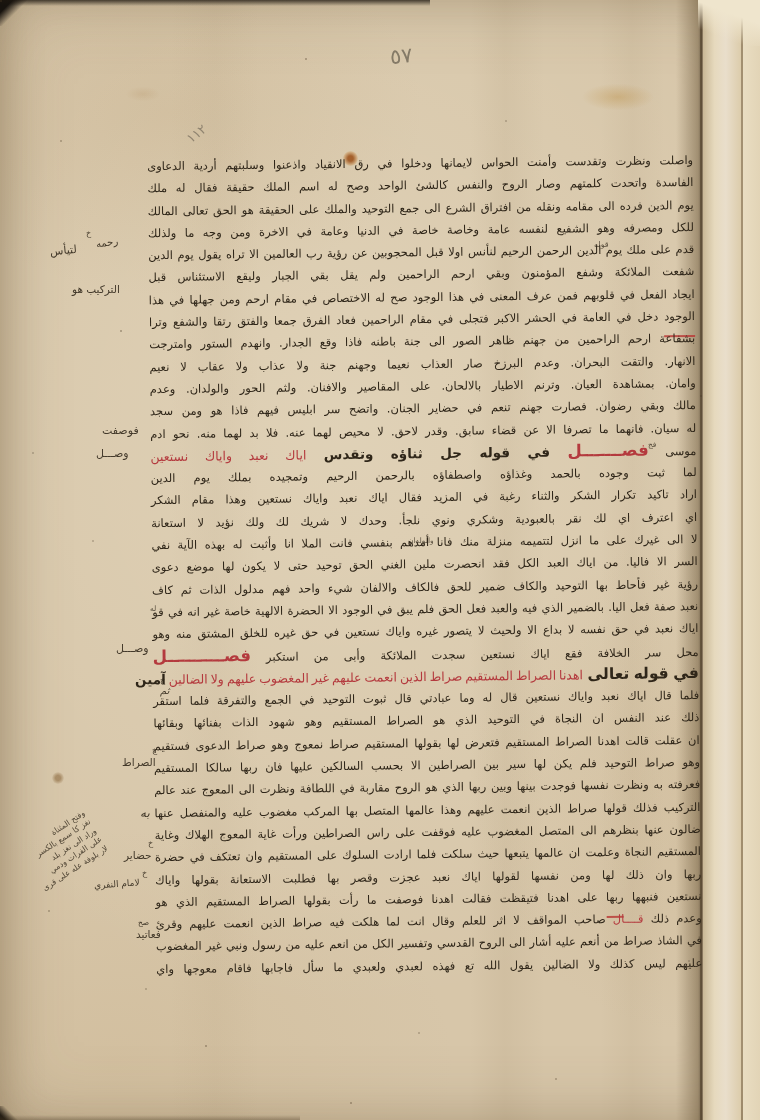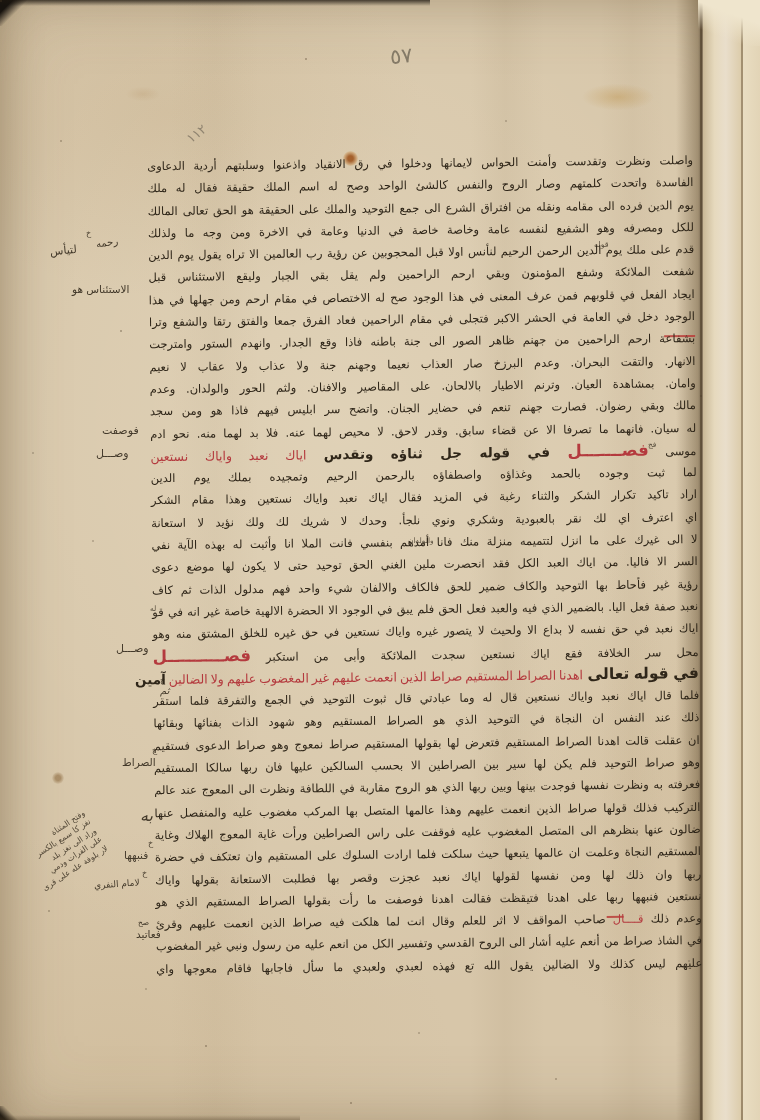--- a/index.html
+++ b/index.html
@@ -152,35 +152,35 @@
       <div class="line"><span class="seg s-k">نستعين فنبهها </span><span class="seg s-ku">ربها</span><span class="seg s-k"> على اهدنا فتيقظت فقالت اهدنا فوصفت ما رأت بقولها الصراط المستقيم الذي هو</span></div>
       <div class="line"><span class="seg s-k">وعدم ذلك </span><span class="seg s-r">قــــال</span><span class="seg s-k"> صاحب المواقف لا اثر للعلم وقال انت لما هلكت فيه صراط الذين انعمت عليهم وقرئ</span></div>
       <div class="line"><span class="seg s-k">في الشاذ صراط من أنعم عليه أشار الى الروح القدسي وتفسير الكل من انعم عليه من رسول ونبي غير المغضوب</span></div>
       <div class="line"><span class="seg s-k">عليهم ليس كذلك ولا الضالين يقول الله تع فهذه لعبدي ولعبدي ما سأل فاجابها فاقام معوجها واي</span></div>
     </div>
 
   <div id="margin-layer">
       <div class="mnote" style="left: 96px; top: 237px; font-size: 10px; transform: rotate(-8deg);">رحمه</div>
       <div class="mnote" style="left: 50px; top: 244px; font-size: 11px; transform: rotate(-5deg);">لتيأس</div>
       <div class="mnote" style="left: 86px; top: 229px; font-size: 8px;">خ</div>
-      <div class="mnote" style="left: 72px; top: 283px; font-size: 10.5px;">الاستئناس هو</div>
+      <div class="mnote" style="left: 72px; top: 283px; font-size: 10.5px;">التركيب هو</div>
       <div class="mnote interlinear" style="left: 594px; top: 240px; font-size: 8px;">قوله</div>
       <div class="mnote" style="left: 102px; top: 424px; font-size: 11px;">فوصفت</div>
       <div class="mnote" style="left: 96px; top: 447px; font-size: 11px;">وصـــل</div>
       <div class="mnote interlinear" style="left: 648px; top: 440px; font-size: 7.5px;">فج</div>
       <div class="mnote interlinear" style="left: 408px; top: 536px; font-size: 7.5px;">والولدان</div>
       <div class="mnote interlinear" style="left: 150px; top: 604px; font-size: 7.5px;">له</div>
       <div class="mnote" style="left: 116px; top: 642px; font-size: 11px;">وصـــل</div>
       <div class="mnote" style="left: 160px; top: 676px; font-size: 8px;">خ</div>
       <div class="mnote" style="left: 160px; top: 685px; font-size: 10px; font-style: italic;">ثم</div>
       <div class="mnote" style="left: 152px; top: 746px; font-size: 8px;">خ</div>
       <div class="mnote" style="left: 122px; top: 756px; font-size: 10.5px; text-align: center;">الصراط</div>
-      <div class="mnote" style="left: 140px; top: 806px; font-size: 16px; font-style: italic;">به</div>
+      <div class="mnote" style="left: 140px; top: 806px; font-size: 12px; font-style: italic;">به</div>
       <div class="mnote" style="left: 148px; top: 839px; font-size: 8px;">خ</div>
-      <div class="mnote" style="left: 124px; top: 849px; font-size: 10.5px;">فنبهها</div>
+      <div class="mnote" style="left: 124px; top: 849px; font-size: 10.5px;">حضاير</div>
       <div class="mnote" style="left: 142px; top: 869px; font-size: 8px;">خ</div>
       <div class="mnote" style="left: 94px; top: 879px; font-size: 9px; transform: rotate(-4deg);">لامام النفري</div>
       <div class="mnote" style="left: 138px; top: 918px; font-size: 7.5px;">صح</div>
       <div class="mnote" style="left: 116px; top: 928px; font-size: 10.5px; margin-left: 20px;">فعاتيد</div>
       <div class="mnote gloss" style="left: 18px; top: 850px; font-size: 8px; transform: rotate(-33deg);">وفتح المثناة
 نغز كا سمع بالكسر
 وراد الى نغز بلد
 على الفرات ودمي
 لار بلوفة عله على قرى</div>
     </div>

